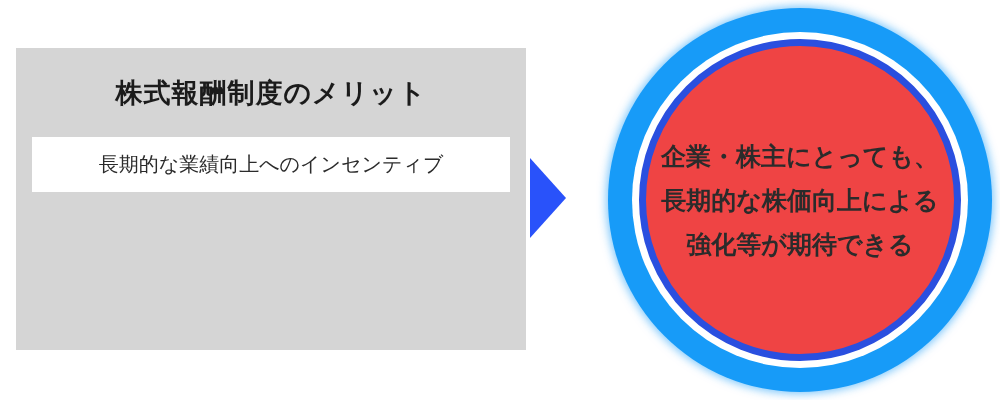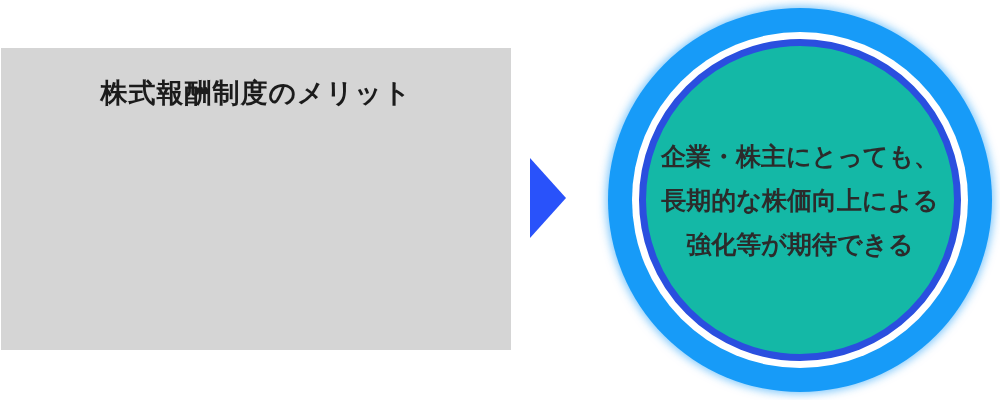--- a/index.html
+++ b/index.html
@@ -18,21 +18,21 @@
     height: 400px;
     position: relative;
     background: #ffffff;
     overflow: hidden;
     font-family: "Liberation Sans", "DejaVu Sans", sans-serif;
   }
 
   
   .panel {
     position: absolute;
-    left: 1px;
+    left: 16px;
     top: 48px;
     width: 510px;
     height: 302px;
     background: var(--panel-bg);
     display: flex;
     flex-direction: column;
   }
   .panel-title {
     height: 89px;
     margin: 0;
@@ -84,21 +84,21 @@
   .circle-gap {
     position: absolute;
     inset: 24px;
     border-radius: 50%;
     background: #ffffff;
   }
   .circle-inner {
     position: absolute;
     inset: 7px;
     border-radius: 50%;
-    background: #14b8a6;
+    background: #ef4444;
     border: 7px solid var(--ring-inner);
     display: flex;
     flex-direction: column;
     align-items: center;
     justify-content: center;
   }
   .circle-line {
     margin: 0;
     font-size: 25px;
     font-weight: bold;
@@ -110,20 +110,23 @@
 </head>
 <body>
 
 <div class="stage">
 
   <section class="panel">
     <h2 class="panel-title">株式報酬制度のメリット</h2>
 
 
 
+    <div class="merit-box">
+      <span>長期的な業績向上へのインセンティブ</span>
+    </div>
   </section>
 
   <div class="arrow"></div>
 
   <div class="circle-outer">
     <div class="circle-gap">
       <div class="circle-inner">
         <p class="circle-line">企業・株主にとっても、</p>
         <p class="circle-line">長期的な株価向上による</p>
         <p class="circle-line">強化等が期待できる</p>

